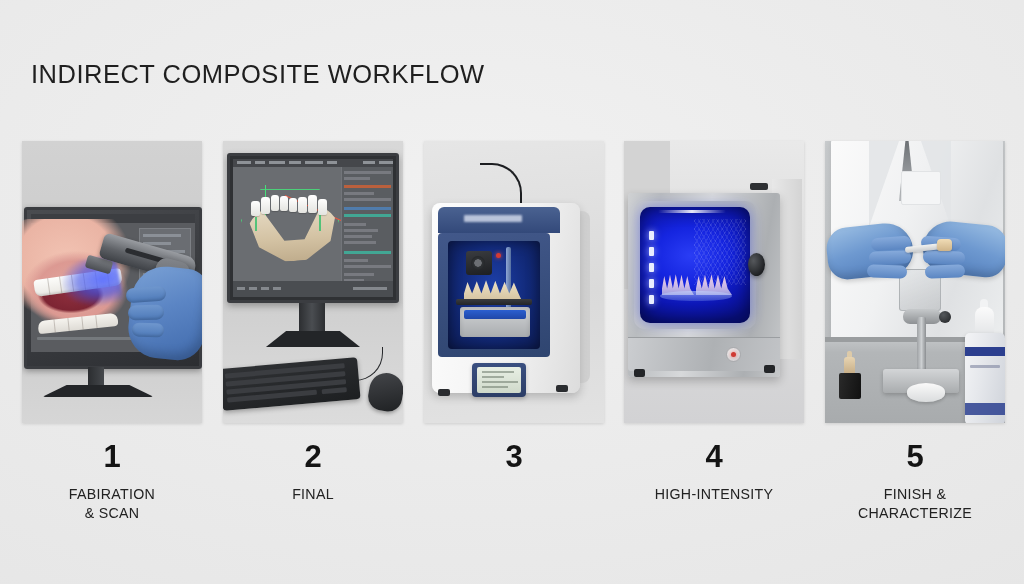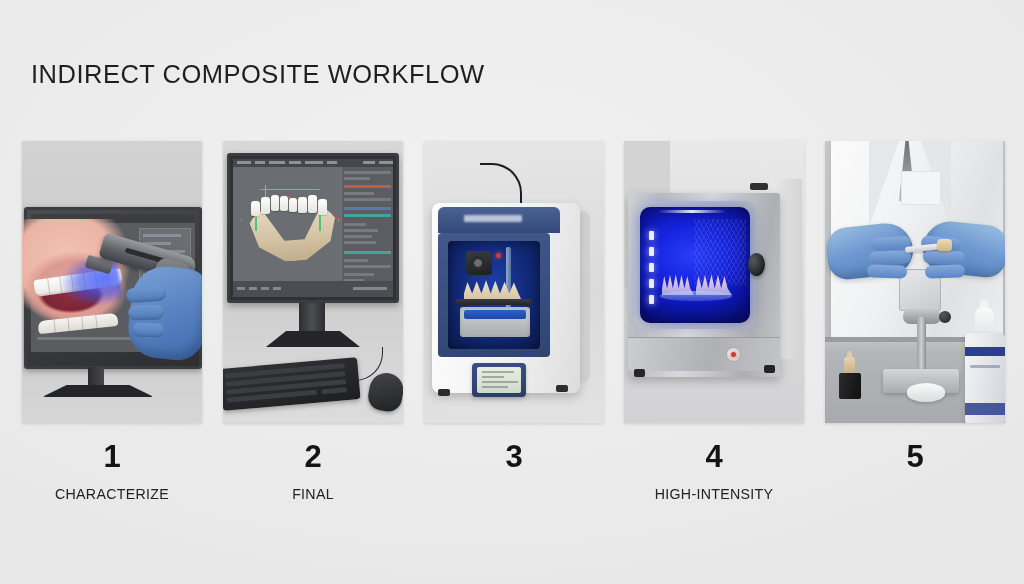--- a/index.html
+++ b/index.html
@@ -341,21 +341,22 @@
       </div>
       <div class="grip"></div>
       <div class="glove"></div>
       <div class="fgr" style="left:104px;top:146px;width:40px;height:15px;transform:rotate(-4deg)"></div>
       <div class="fgr" style="left:106px;top:164px;width:36px;height:15px;transform:rotate(-2deg)"></div>
       <div class="fgr" style="left:110px;top:182px;width:32px;height:14px;transform:rotate(2deg)"></div>
     </div>
     <div class="caption">
       <div class="num">1</div>
       <div class="lbl">
-        <div>CHARACTERIZE</div>
+        <div>FABIRATION</div>
+        <div>&amp; SCAN</div>
       </div>
     </div>
   </div>
 
   <div class="step s2">
     <div class="photo p2">
       <div class="mon">
         <div class="scr">
           <div class="menubar">
             <div class="mi" style="left:4px;width:14px"></div>
@@ -540,16 +541,20 @@
 
       <div class="btl2nz"></div>
       <div class="btl2cap"></div>
       <div class="btl2"></div>
       <div class="btl2band"></div>
       <div class="btl2lbl"></div>
       <div class="btl2band2"></div>
     </div>
     <div class="caption">
       <div class="num">5</div>
+      <div class="lbl">
+        <div>FINISH &amp;</div>
+        <div>CHARACTERIZE</div>
+      </div>
     </div>
   </div>
 
 </div>
 
 </body></html>

